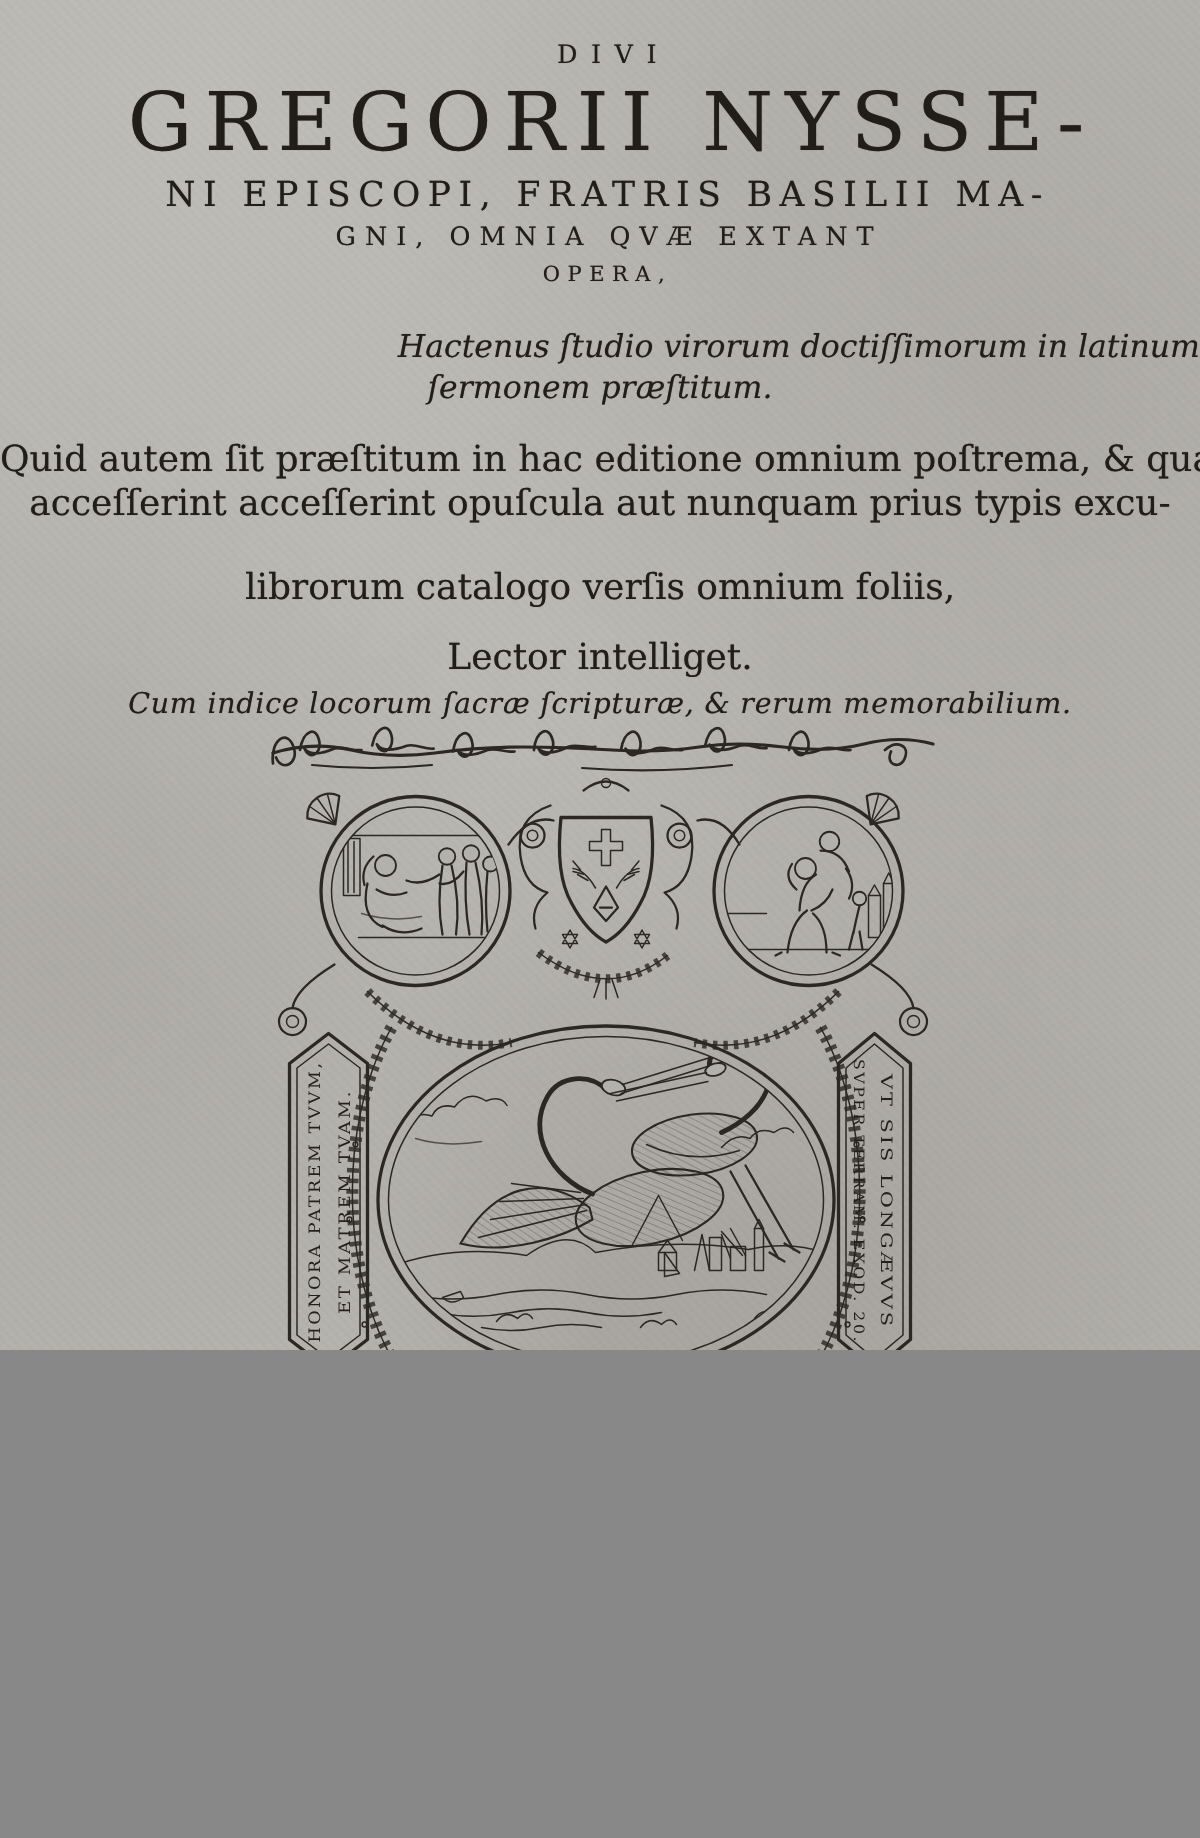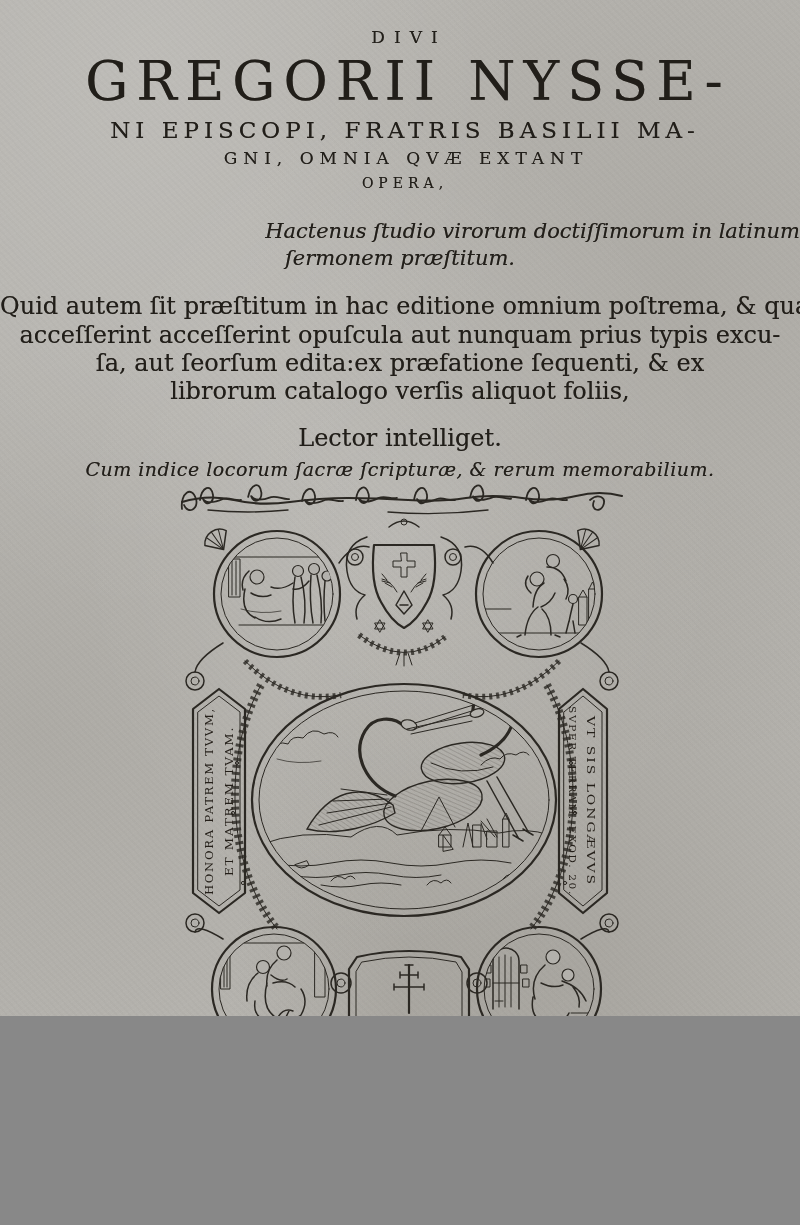--- a/index.html
+++ b/index.html
@@ -1,17 +1,17 @@
 <!DOCTYPE html>
 <html><head>
 <meta charset="utf-8">
 <style>
   html,body{margin:0;padding:0;background:#888;}
   .page{
-    position:relative;width:800px;height:1016px;margin:0 auto;overflow:hidden;
+    position:relative;width:800px;height:900px;margin:0 auto;overflow:hidden;
     background-color:#b6b4af;
     background-image:
       radial-gradient(ellipse at 18% 6%, rgba(255,255,255,.11), transparent 42%),
       radial-gradient(ellipse at 85% 28%, rgba(115,110,100,.13), transparent 46%),
       radial-gradient(ellipse at 50% 52%, rgba(255,255,255,.09), transparent 58%),
       radial-gradient(ellipse at 72% 96%, rgba(105,100,90,.18), transparent 42%),
       radial-gradient(ellipse at 4% 72%, rgba(110,105,95,.12), transparent 38%),
       radial-gradient(ellipse at 50% 100%, rgba(120,115,105,.12), transparent 30%),
       repeating-linear-gradient(47deg, rgba(0,0,0,.016) 0 2px, rgba(0,0,0,0) 2px 5px),
       repeating-linear-gradient(-33deg, rgba(255,255,255,.025) 0 1px, rgba(255,255,255,0) 1px 4px);
@@ -59,22 +59,21 @@
   <div class="tl main-title">GREGORII NYSSE-</div>
   <div class="tl cont1">NI EPISCOPI, FRATRIS BASILII MA-</div>
   <div class="tl cont2">GNI, OMNIA QVÆ EXTANT</div>
   <div class="tl cont3">OPERA,</div>
 
   <div class="tl ital ital1">Hactenus ſtudio virorum doctiſſimorum in latinum</div>
   <div class="tl ital ital2">ſermonem præſtitum.</div>
 
   <div class="tl par par1">Quid autem ſit præſtitum in hac editione omnium poſtrema, &amp; quæ</div>
   <div class="tl par par2">acceſſerint acceſſerint opuſcula aut nunquam prius typis excu-</div>
-  <div class="tl par par3">ſa, aut ſeorſum edita:ex præfatione ſequenti, &amp; ex</div>
-  <div class="tl par par4">librorum catalogo verſis aliquot foliis,</div>
+  <div class="tl par par4">librorum catalogo verſis omnium foliis,</div>
   <div class="tl par par5">Lector intelliget.</div>
 
   <div class="tl indexnote">Cum indice locorum ſacræ ſcripturæ, &amp; rerum memorabilium.</div>
 
   <div class="scribble-wrap">
     <svg width="452" height="36" viewBox="0 0 452 36">
       <defs>
         <g id="loopA">
           <path class="ln" style="stroke-width:1.8" d="M0,16 c2,-13 11,-17 13,-5 c1,8 -7,12 -10,4 c4,5 13,3 20,0 c6,-2 12,2 18,1"></path>
         </g>

